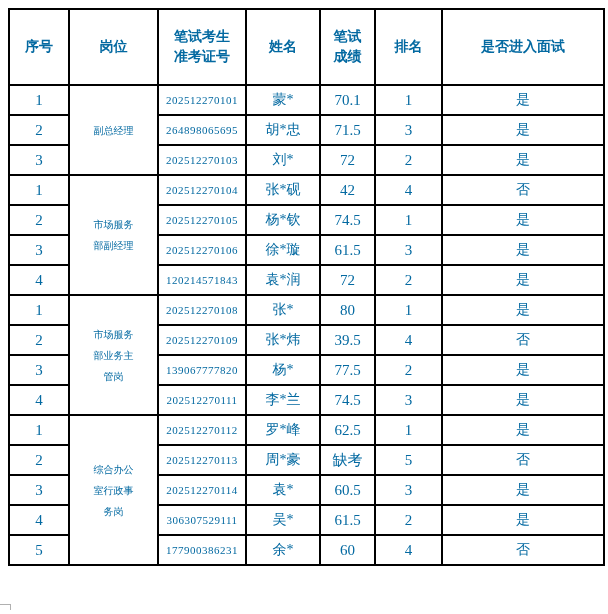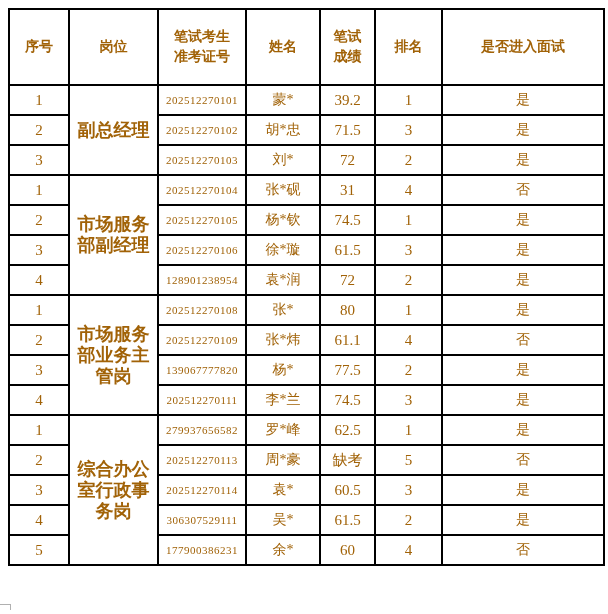--- a/index.html
+++ b/index.html
@@ -7,21 +7,21 @@
     padding: 0;
     background: #ffffff;
   }
   .page {
     position: relative;
     width: 608px;
     height: 614px;
     background: #ffffff;
     overflow: hidden;
     font-family: "Liberation Serif", "DejaVu Serif", serif;
-    color: #a16207;
+    color: #0369a1;
   }
   table.results {
     position: absolute;
     left: 8px;
     top: 8px;
     width: 595px;
     border-collapse: collapse;
     table-layout: fixed;
     background: #ffffff;
   }
@@ -40,24 +40,23 @@
     line-height: 20px;
     white-space: pre-line;
   }
   .results td { font-size: 15px; }
   .results td.ticket {
     font-size: 11px;
     letter-spacing: 0.5px;
     margin-left: 8px;
   }
   .results td.pos {
-    font-size: 18px;
+    font-size: 10px;
     line-height: 21px;
     white-space: pre-line;
-    font-weight: bold;
   }
   .results td.name { font-size: 14px; }
   .results td.cjk { font-size: 14px; }
   .results td.num { font-size: 15px; }
   .handle {
     position: absolute;
     left: 0px;
     top: 604px;
     width: 10px;
     height: 5px;
@@ -91,47 +90,47 @@
         <th>排名</th>
         <th>是否进入面试</th>
       </tr>
     </thead>
     <tbody>
         <tr>
           <td class="num">1</td>
           <td class="pos" rowspan="3">副总经理</td>
           <td class="ticket">202512270101</td>
           <td class="name">蒙*</td>
-          <td class="num">39.2</td>
-          <td class="num">1</td>
-          <td class="cjk">是</td>
-        </tr>
-        <tr>
-          <td class="num">2</td>
-          <td class="ticket">202512270102</td>
+          <td class="num">70.1</td>
+          <td class="num">1</td>
+          <td class="cjk">是</td>
+        </tr>
+        <tr>
+          <td class="num">2</td>
+          <td class="ticket">264898065695</td>
           <td class="name">胡*忠</td>
           <td class="num">71.5</td>
           <td class="num">3</td>
           <td class="cjk">是</td>
         </tr>
         <tr>
           <td class="num">3</td>
           <td class="ticket">202512270103</td>
           <td class="name">刘*</td>
           <td class="num">72</td>
           <td class="num">2</td>
           <td class="cjk">是</td>
         </tr>
         <tr>
           <td class="num">1</td>
           <td class="pos" rowspan="4">市场服务
 部副经理</td>
           <td class="ticket">202512270104</td>
           <td class="name">张*砚</td>
-          <td class="num">31</td>
+          <td class="num">42</td>
           <td class="num">4</td>
           <td class="cjk">否</td>
         </tr>
         <tr>
           <td class="num">2</td>
           <td class="ticket">202512270105</td>
           <td class="name">杨*钦</td>
           <td class="num">74.5</td>
           <td class="num">1</td>
           <td class="cjk">是</td>
@@ -139,42 +138,42 @@
         <tr>
           <td class="num">3</td>
           <td class="ticket">202512270106</td>
           <td class="name">徐*璇</td>
           <td class="num">61.5</td>
           <td class="num">3</td>
           <td class="cjk">是</td>
         </tr>
         <tr>
           <td class="num">4</td>
-          <td class="ticket">128901238954</td>
+          <td class="ticket">120214571843</td>
           <td class="name">袁*润</td>
           <td class="num">72</td>
           <td class="num">2</td>
           <td class="cjk">是</td>
         </tr>
         <tr>
           <td class="num">1</td>
           <td class="pos" rowspan="4">市场服务
 部业务主
 管岗</td>
           <td class="ticket">202512270108</td>
           <td class="name">张*</td>
           <td class="num">80</td>
           <td class="num">1</td>
           <td class="cjk">是</td>
         </tr>
         <tr>
           <td class="num">2</td>
           <td class="ticket">202512270109</td>
           <td class="name">张*炜</td>
-          <td class="num">61.1</td>
+          <td class="num">39.5</td>
           <td class="num">4</td>
           <td class="cjk">否</td>
         </tr>
         <tr>
           <td class="num">3</td>
           <td class="ticket">139067777820</td>
           <td class="name">杨*</td>
           <td class="num">77.5</td>
           <td class="num">2</td>
           <td class="cjk">是</td>
@@ -185,21 +184,21 @@
           <td class="name">李*兰</td>
           <td class="num">74.5</td>
           <td class="num">3</td>
           <td class="cjk">是</td>
         </tr>
         <tr>
           <td class="num">1</td>
           <td class="pos" rowspan="5">综合办公
 室行政事
 务岗</td>
-          <td class="ticket">279937656582</td>
+          <td class="ticket">202512270112</td>
           <td class="name">罗*峰</td>
           <td class="num">62.5</td>
           <td class="num">1</td>
           <td class="cjk">是</td>
         </tr>
         <tr>
           <td class="num">2</td>
           <td class="ticket">202512270113</td>
           <td class="name">周*豪</td>
           <td class="num">缺考</td>

